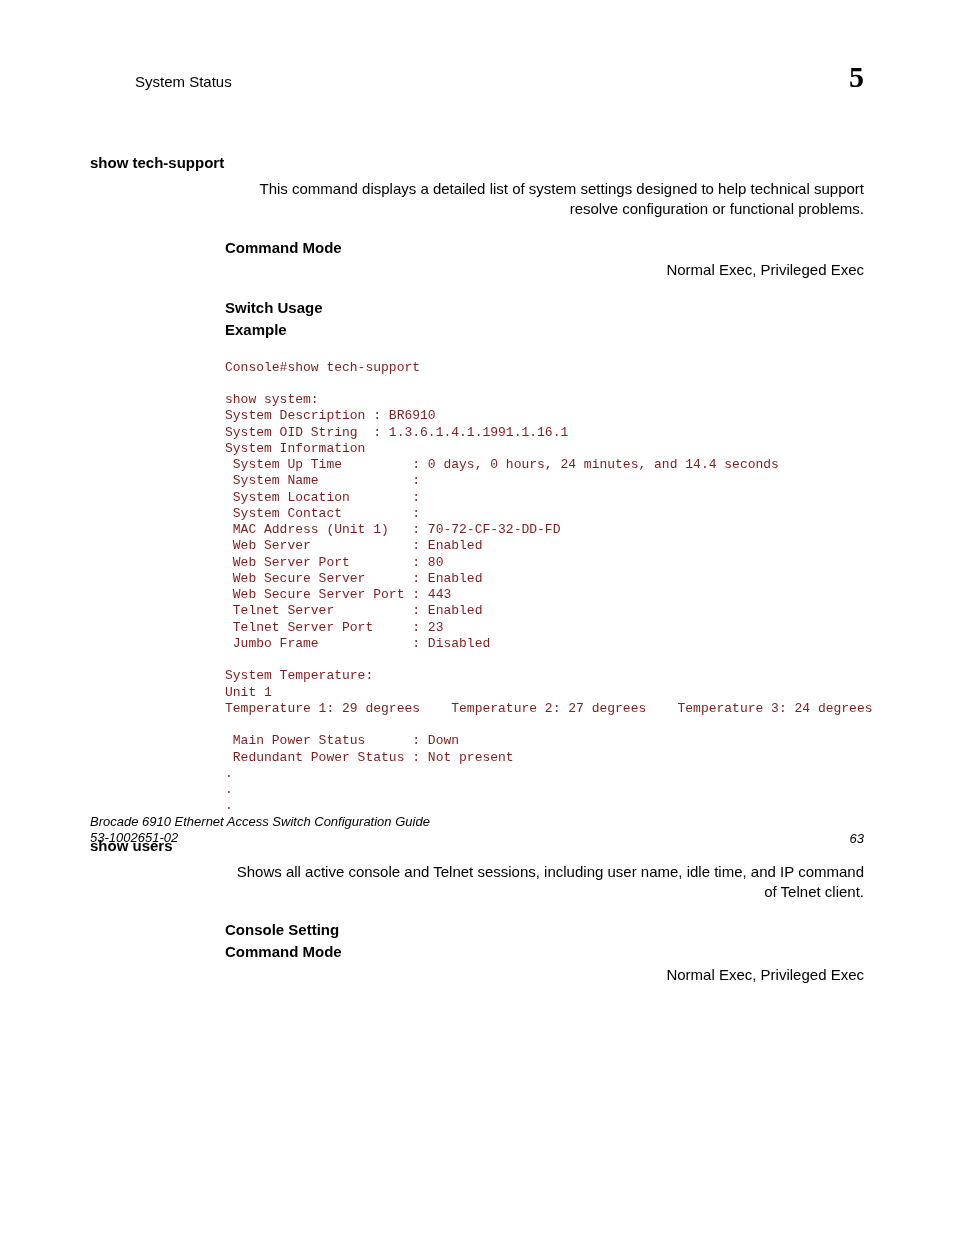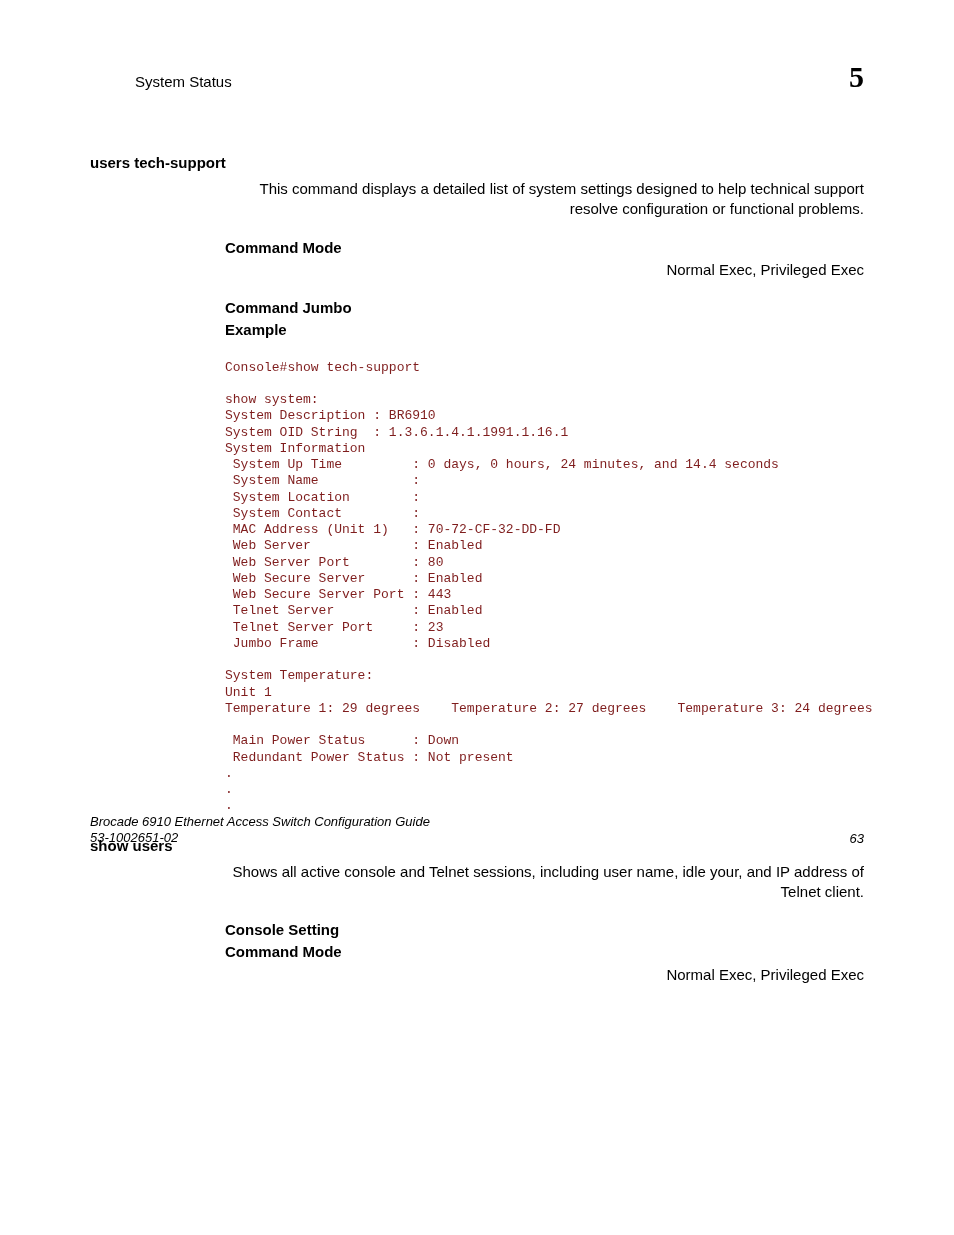--- a/index.html
+++ b/index.html
@@ -79,29 +79,29 @@
 </head>
 <body>
 
 <div class="page">
 
   <div class="running-header">
     <span class="title">System Status</span>
     <span class="chapnum">5</span>
   </div>
 
-  <div class="cmd-heading">users tech-support</div>
+  <div class="cmd-heading">show tech-support</div>
 
   <div class="body-block">
     <p>This command displays a detailed list of system settings designed to help technical support resolve configuration or functional problems.</p>
 
     <div class="sub-heading">Command Mode</div>
     <p class="sub-desc">Normal Exec, Privileged Exec</p>
 
-    <div class="sub-heading">Command Jumbo</div>
+    <div class="sub-heading">Switch Usage</div>
 
     <div class="sub-heading">Example</div>
     <pre class="code">Console#show tech-support
 
 show system:
 System Description : BR6910
 System OID String  : 1.3.6.1.4.1.1991.1.16.1
 System Information
  System Up Time         : 0 days, 0 hours, 24 minutes, and 14.4 seconds
  System Name            :
@@ -123,21 +123,21 @@
  Main Power Status      : Down
  Redundant Power Status : Not present
 .
 .
 .</pre>
   </div>
 
   <div class="cmd-heading">show users</div>
 
   <div class="body-block">
-    <p>Shows all active console and Telnet sessions, including user name, idle your, and IP address of Telnet client.</p>
+    <p>Shows all active console and Telnet sessions, including user name, idle time, and IP command of Telnet client.</p>
 
     <div class="sub-heading">Console Setting</div>
 
     <div class="sub-heading">Command Mode</div>
     <p class="sub-desc">Normal Exec, Privileged Exec</p>
   </div>
 
   <div class="footer">
     <div class="left">
       <span>Brocade 6910 Ethernet Access Switch Configuration Guide</span><br>

